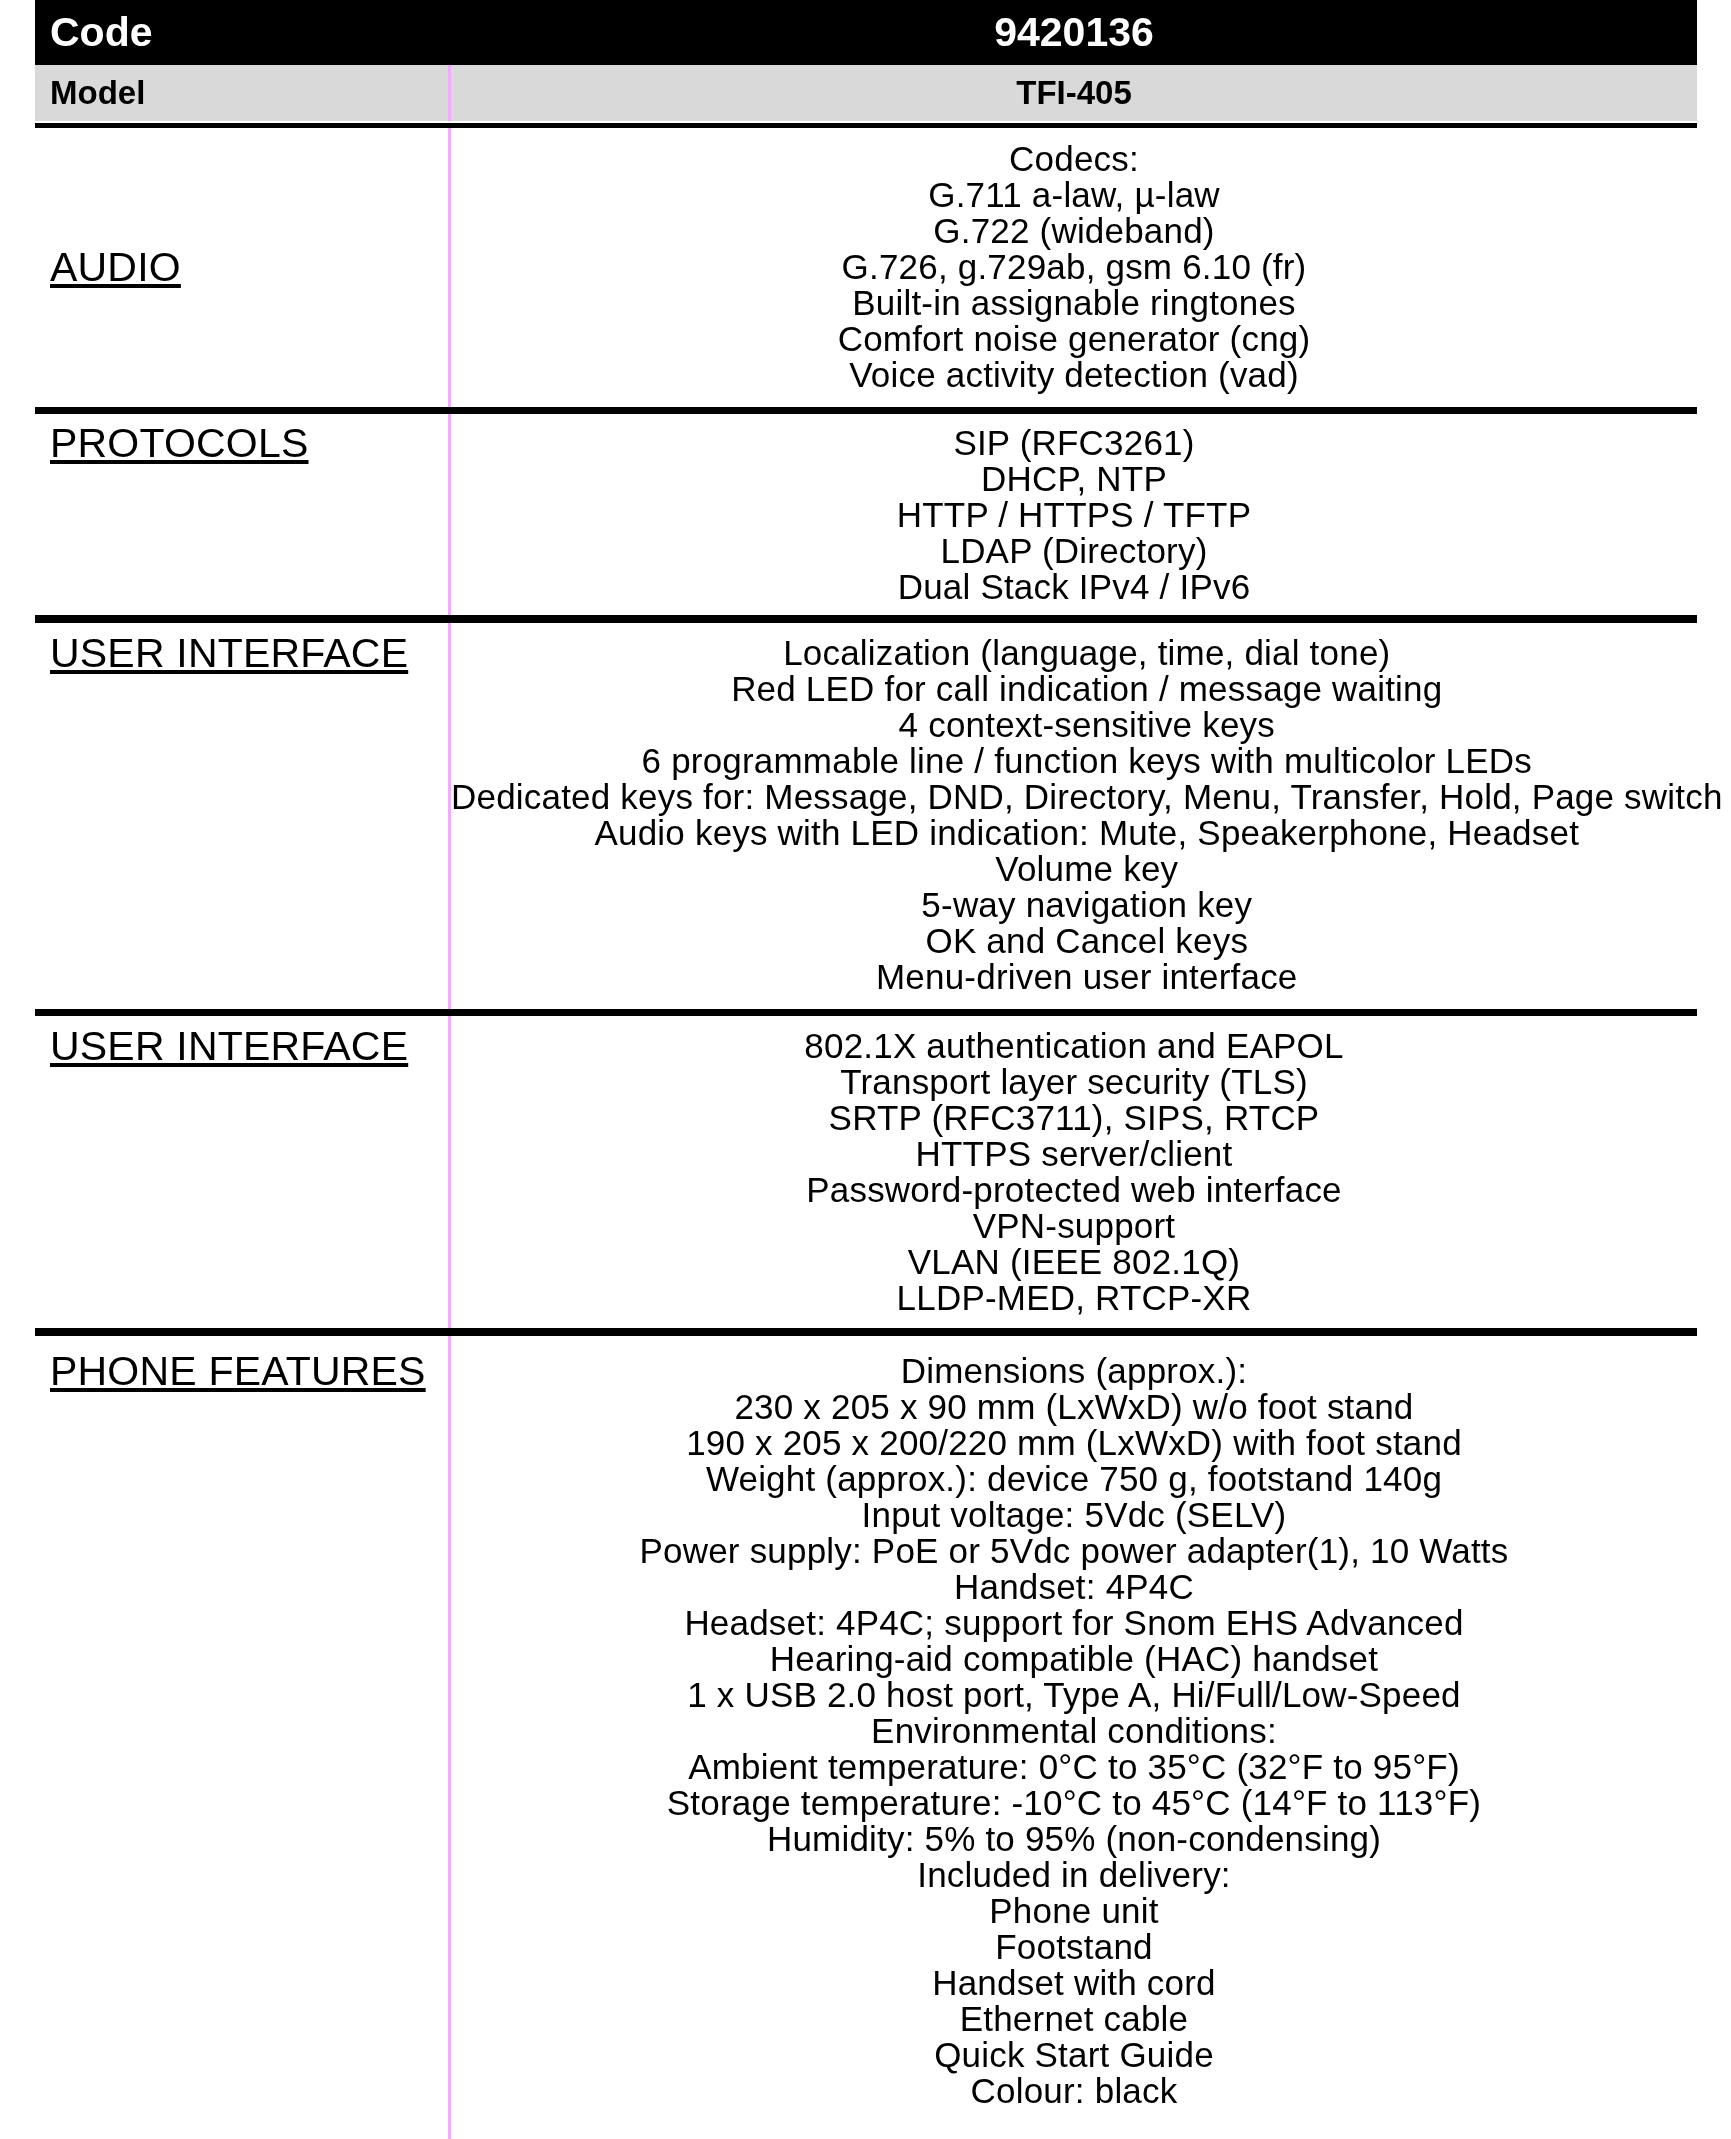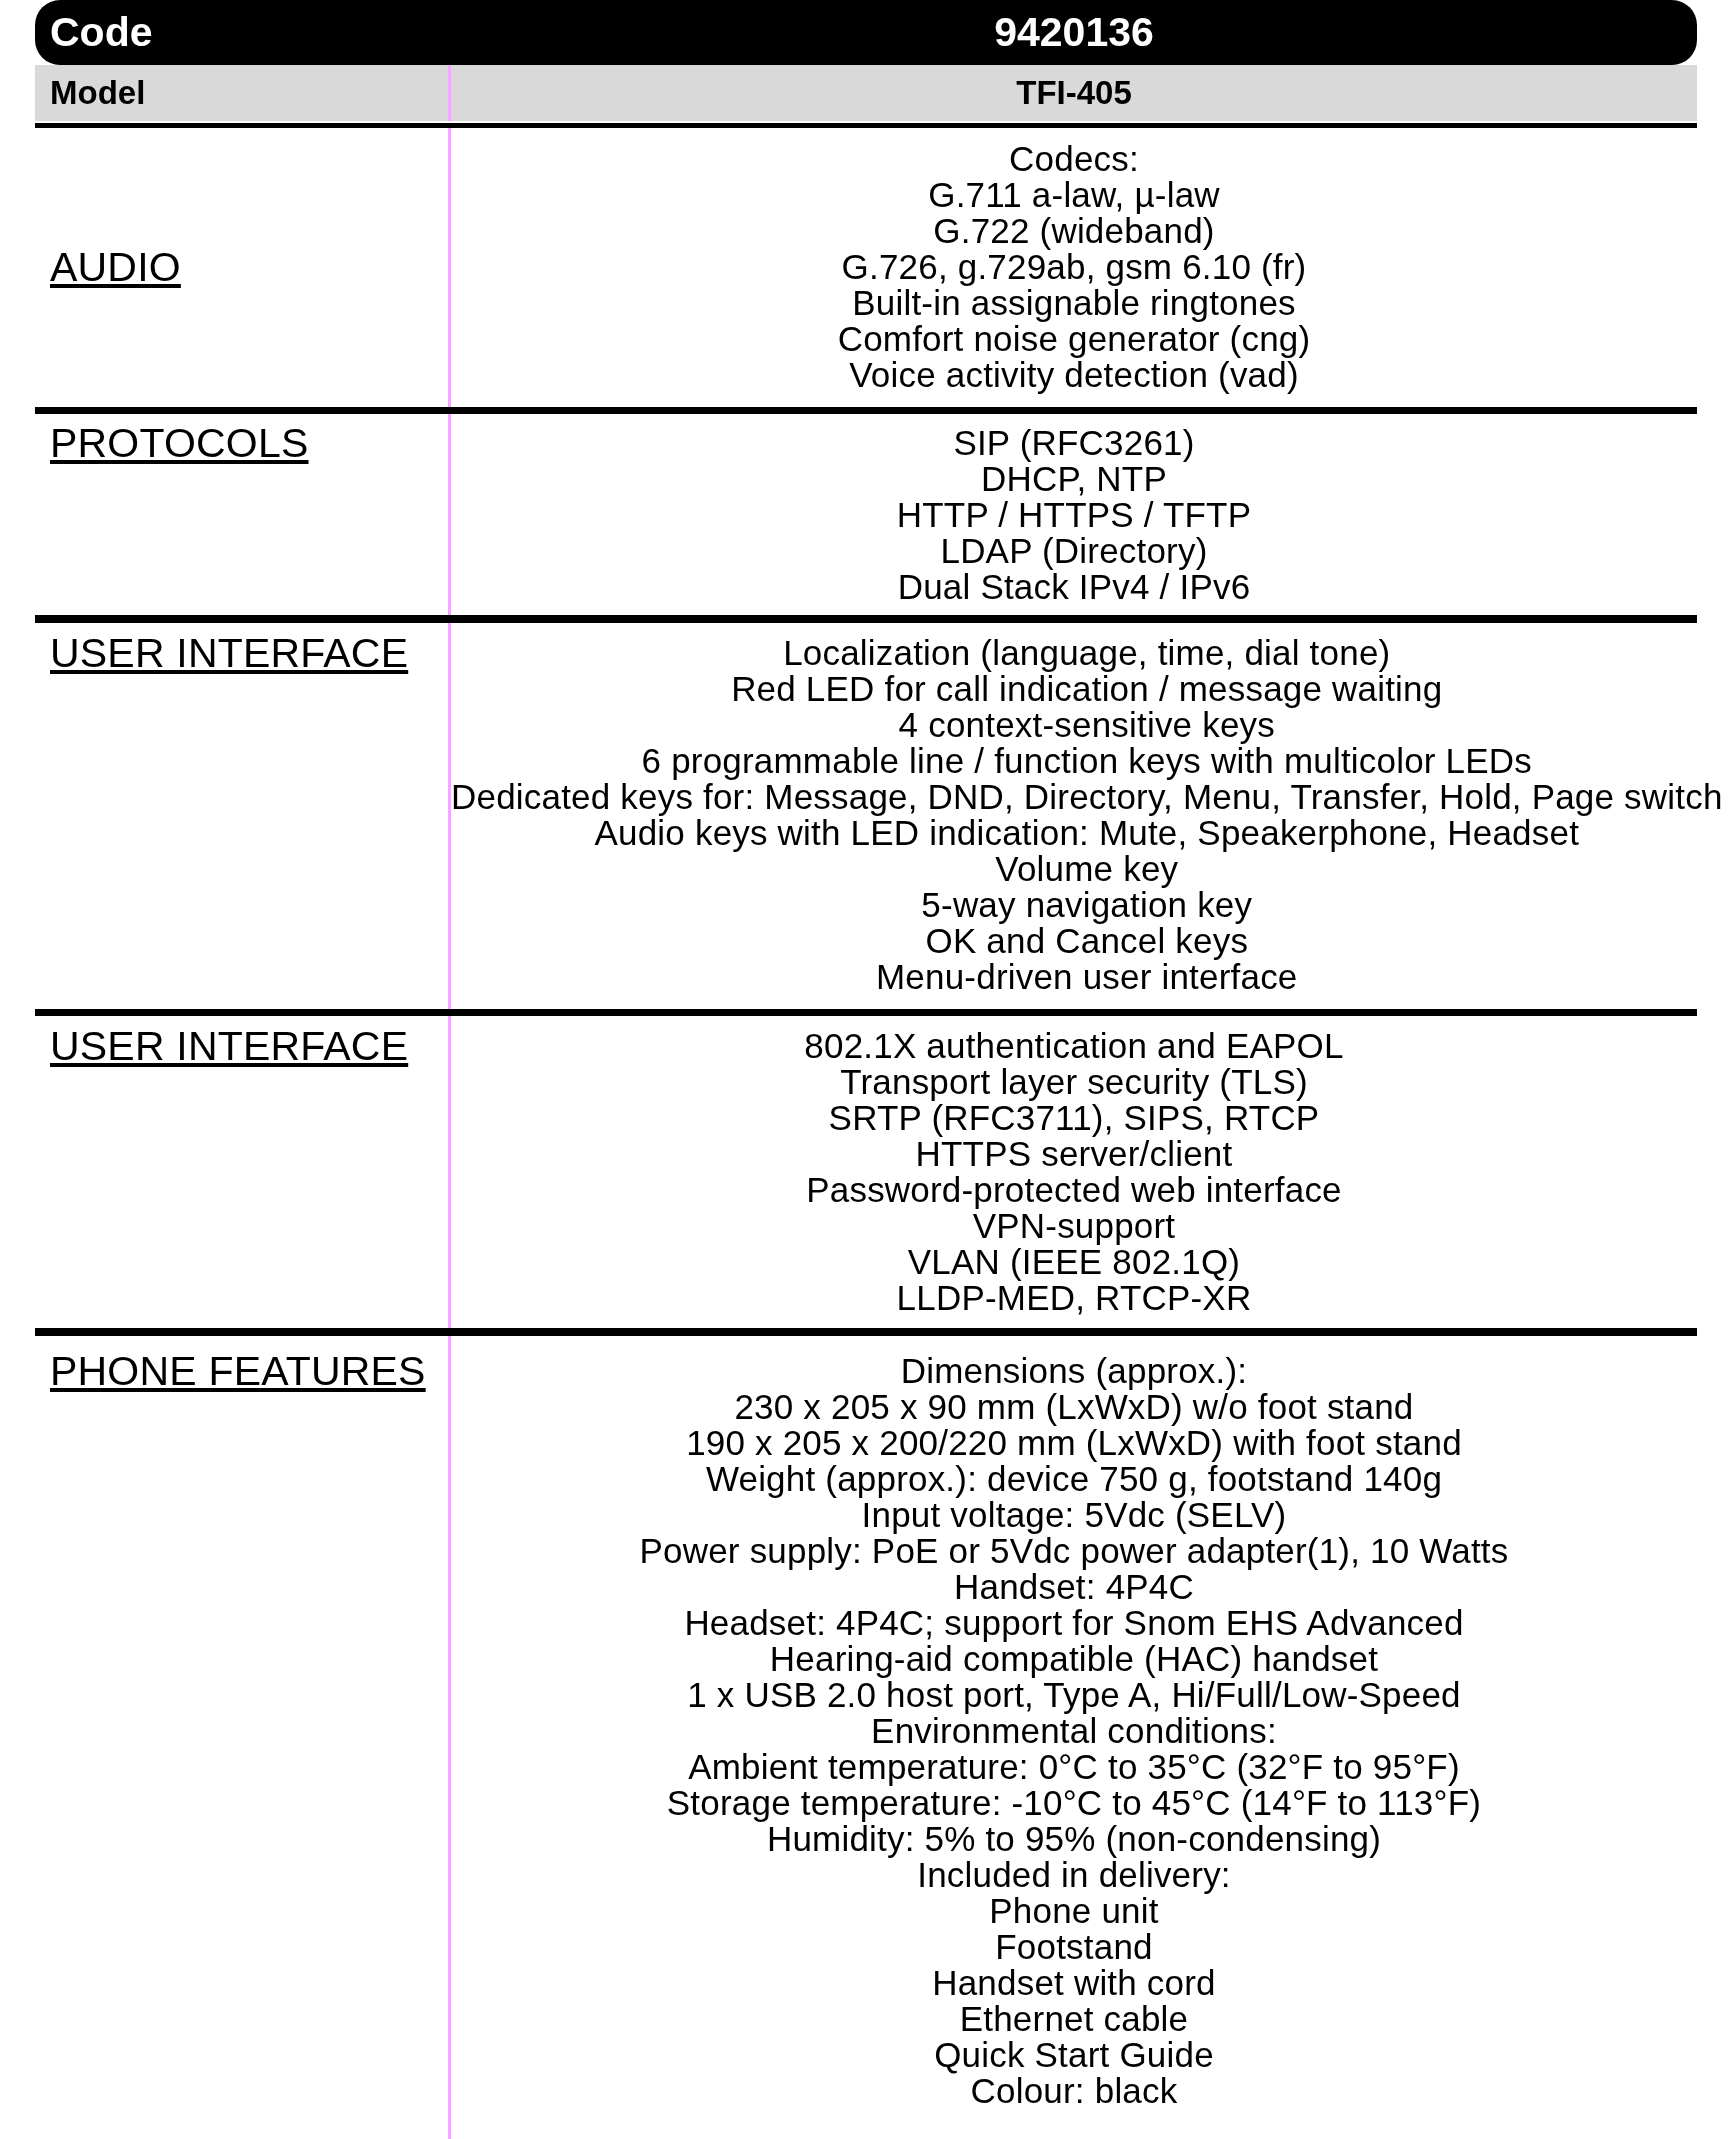--- a/index.html
+++ b/index.html
@@ -37,21 +37,20 @@
     flex: 1 1 auto;
     box-sizing: border-box;
     border-left: 3px solid #f0abfc;
     text-align: center;
   }
   
   .row-code {
     height: 65px;
     background: #000000;
     color: #ffffff;
-    border-radius: 25px;
   }
   .row-code .hdr-text {
     font-size: 41px;
     font-weight: bold;
     line-height: 65px;
     white-space: nowrap;
   }
   .row-code .value-cell { border-left-color: #000000; }
   .row-model {
     height: 56px;

